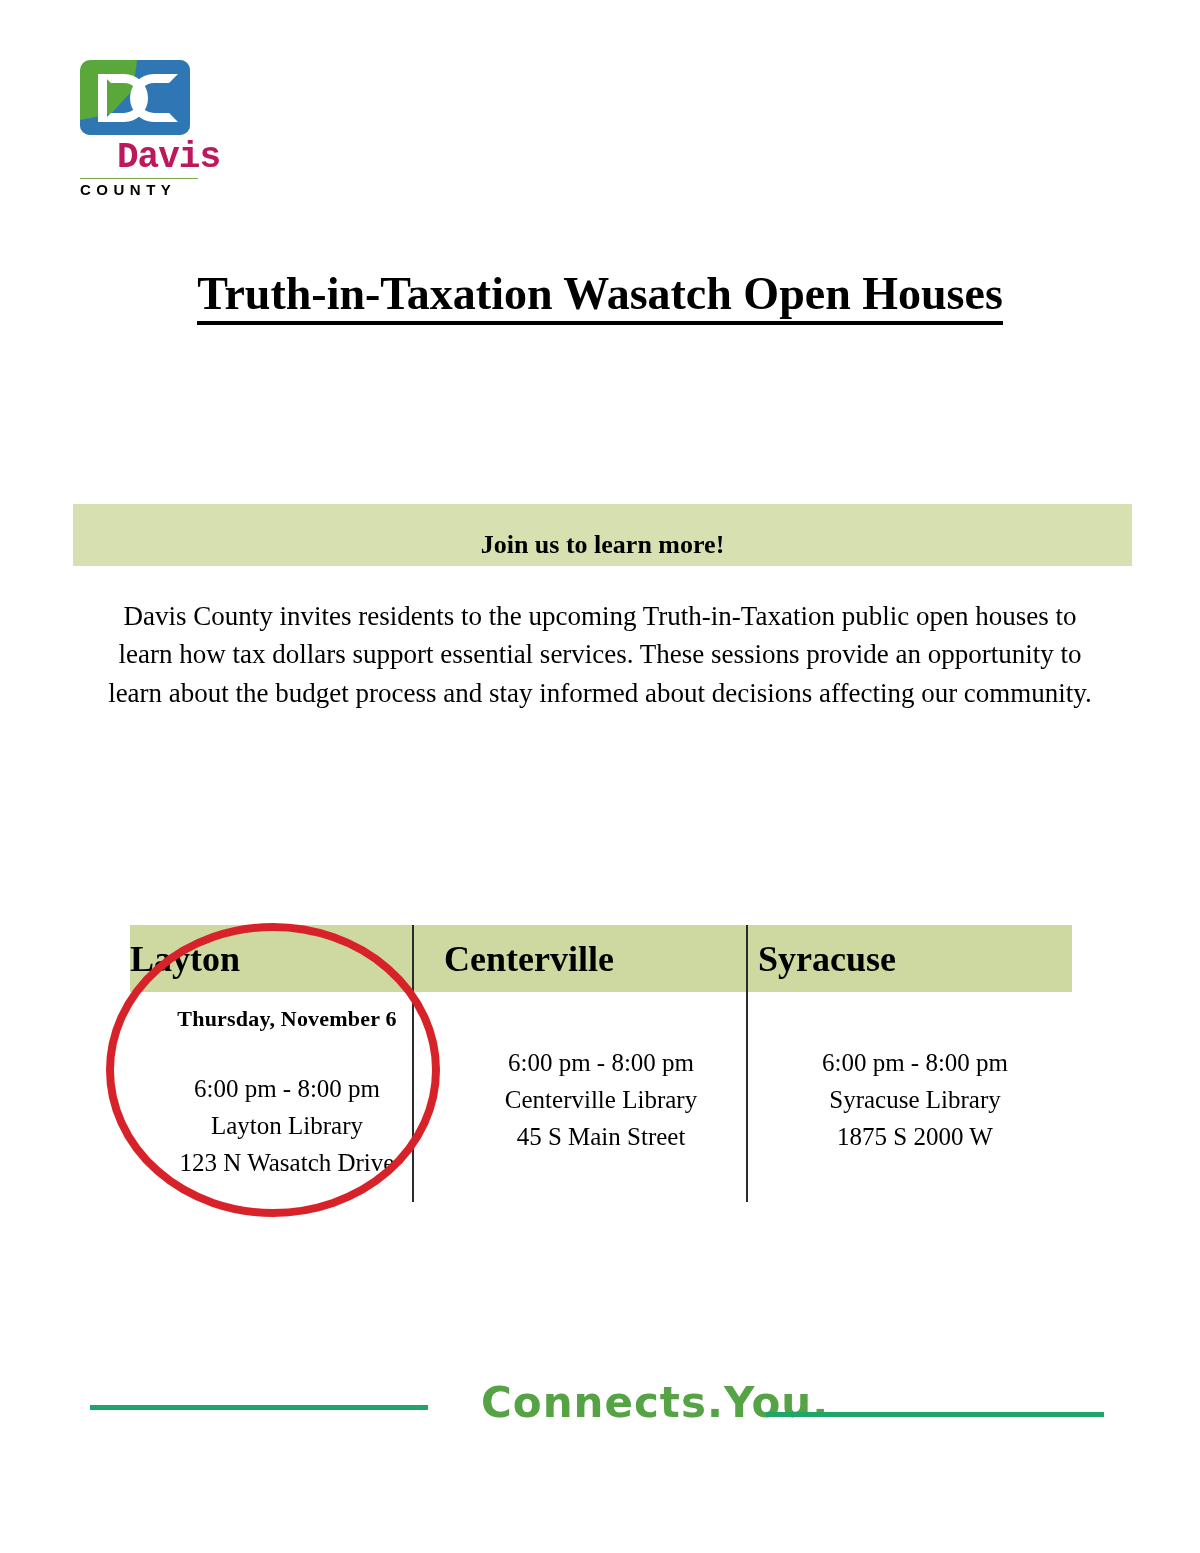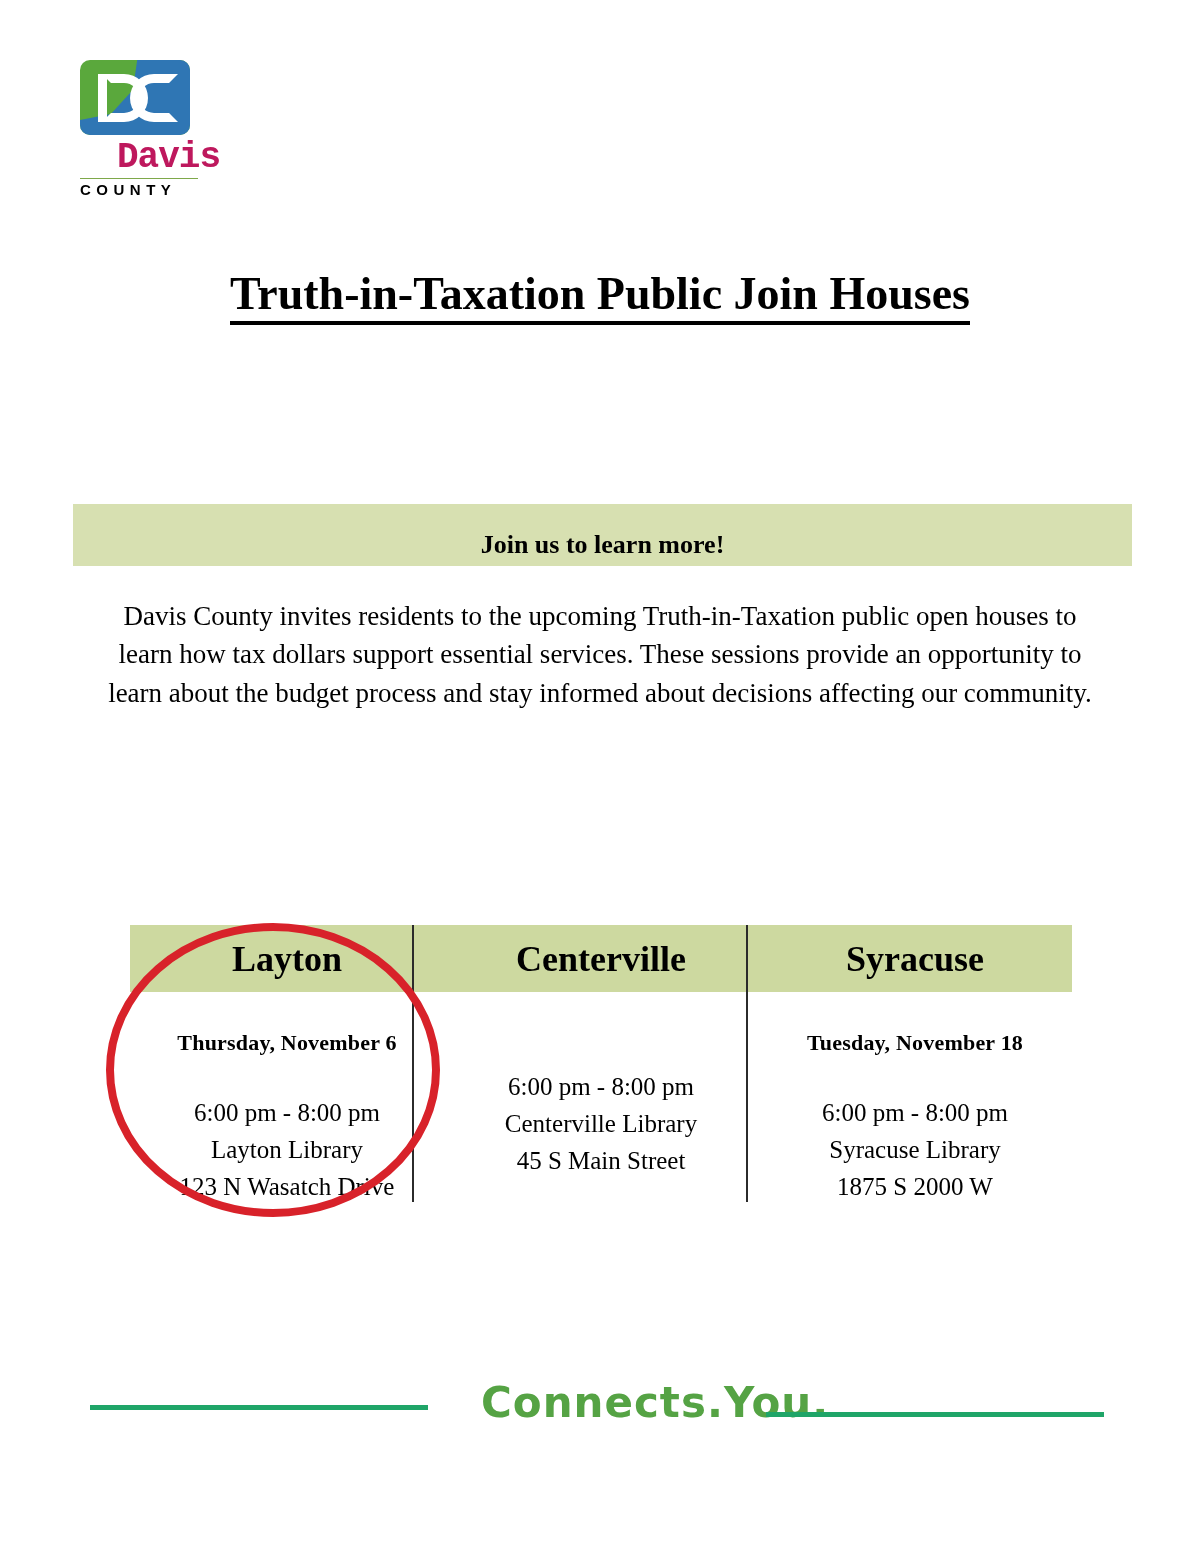--- a/index.html
+++ b/index.html
@@ -145,34 +145,32 @@
   }
   #schedule-header {
     display: flex;
     background: #cdd9a0;
     height: 67px;
   }
   #schedule-header .col {
     flex: 1 1 0;
     display: flex;
     align-items: center;
-    justify-content: center;
     font-size: 36px;
     font-weight: bold;
   }
   #schedule-body {
     display: flex;
     height: 210px;
   }
   #schedule-body .col {
     flex: 1 1 0;
     text-align: center;
     padding-top: 14px;
     box-sizing: border-box;
-    margin-top: 24px;
   }
   #schedule-body .col .date {
     font-size: 22px;
     font-weight: bold;
     letter-spacing: 0.2px;
   }
   #schedule-body .col .detail-block {
     margin-top: 38px;
     font-size: 25px;
     line-height: 1.48;
@@ -244,21 +242,21 @@
     <div class="blue-half"></div>
     <div class="d-stem"></div>
     <div class="d-bowl"></div>
     <div class="c-arc"></div>
   </div>
   <div id="logo-wordmark">Davis</div>
   <div id="logo-rule"></div>
   <div id="logo-subword">COUNTY</div>
 </div>
 
-<h1 id="page-title"><span>Truth-in-Taxation Public Join Houses</span></h1>
+<h1 id="page-title"><span>Truth-in-Taxation Wasatch Open Houses</span></h1>
 
 <div id="intro-band">
   <div id="intro-heading">Join us to learn more!</div>
 </div>
 <p id="intro-body">Davis County invites residents to the upcoming Truth-in-Taxation public open houses to learn how tax dollars support essential services. These sessions provide an opportunity to learn about the budget process and stay informed about decisions affecting our community.</p>
 
 <div id="schedule">
 
   <div id="schedule-header">
     <div class="col">
@@ -284,21 +282,20 @@
 
     <div class="col">
       <div class="detail-block">
         <div>6:00 pm - 8:00 pm</div>
         <div>Centerville Library</div>
         <div>45 S Main Street</div>
       </div>
     </div>
 
     <div class="col">
-      <div class="date">Tuesday, November 18</div>
       <div class="detail-block">
         <div>6:00 pm - 8:00 pm</div>
         <div>Syracuse Library</div>
         <div>1875 S 2000 W</div>
       </div>
     </div>
   </div>
 
   <div class="vdivider" id="vdivider-1"></div>
   <div class="vdivider" id="vdivider-2"></div>

